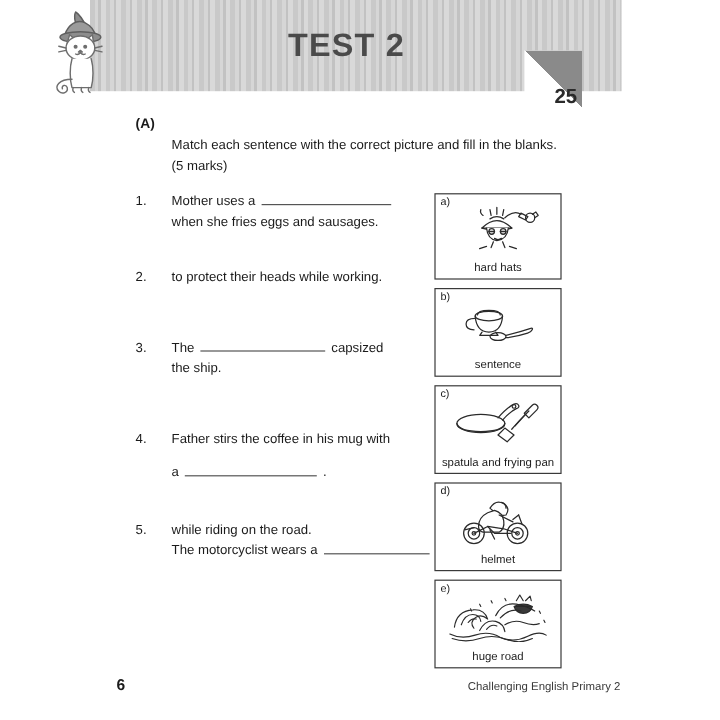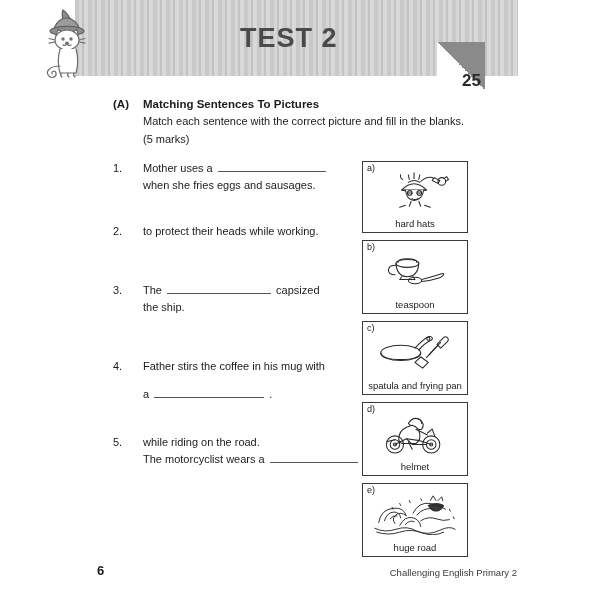--- a/index.html
+++ b/index.html
@@ -237,21 +237,20 @@
       <path d="M24 67 q-1 3 1 4 M31 67 q-1 3 1 4 M37 67 q-1 3 1 4"></path>
 
       <path d="M23 60 C12 60 8 66 12 70 C15 73 20 71 19 67 C18 64 14 65 15 68"></path>
     </g>
   </svg>
 </div>
 
 <div class="section">
   <div class="sec-row">
     <div class="sec-letter">(A)</div>
-    <div class="sec-title">Matching Sentences To Pictures</div>
   </div>
   <div class="sec-sub">Match each sentence with the correct picture and fill in the blanks.</div>
   <div class="sec-marks">(5 marks)</div>
 </div>
 
 <div class="questions">
 
   <div class="q" style="margin-top:0">
     <div class="q-num">1.</div>
     <div class="q-body">
@@ -352,21 +351,21 @@
 
           <path d="M22 14 q-8 0 -8 5 q0 5 7 5"></path>
 
           <path d="M28 26 l-2 3 l16 0 l-2 -3"></path>
 
           <ellipse cx="42" cy="30" rx="7" ry="3.4"></ellipse>
           <path d="M49 29 q12 -3 21 -6 q3 -1 2 1 q-1 2 -4 3 q-9 3 -19 4"></path>
         </g>
       </svg>
     </div>
-    <div class="pic-caption">teaspoon</div>
+    <div class="pic-caption">sentence</div>
   </div>
 
   <div class="pic" style="height:74px">
     <div class="pic-letter">c)</div>
     <div class="pic-art" style="top:9px;height:42px">
       <svg viewBox="0 0 86 42" width="86" height="40">
         <g fill="none" stroke="#2b2b2b" stroke-width="1.1" stroke-linecap="round" stroke-linejoin="round">
 
           <ellipse cx="28" cy="22" rx="21" ry="8"></ellipse>
           <path d="M7 22 q2 7 21 7 q19 0 21 -7"></path>

